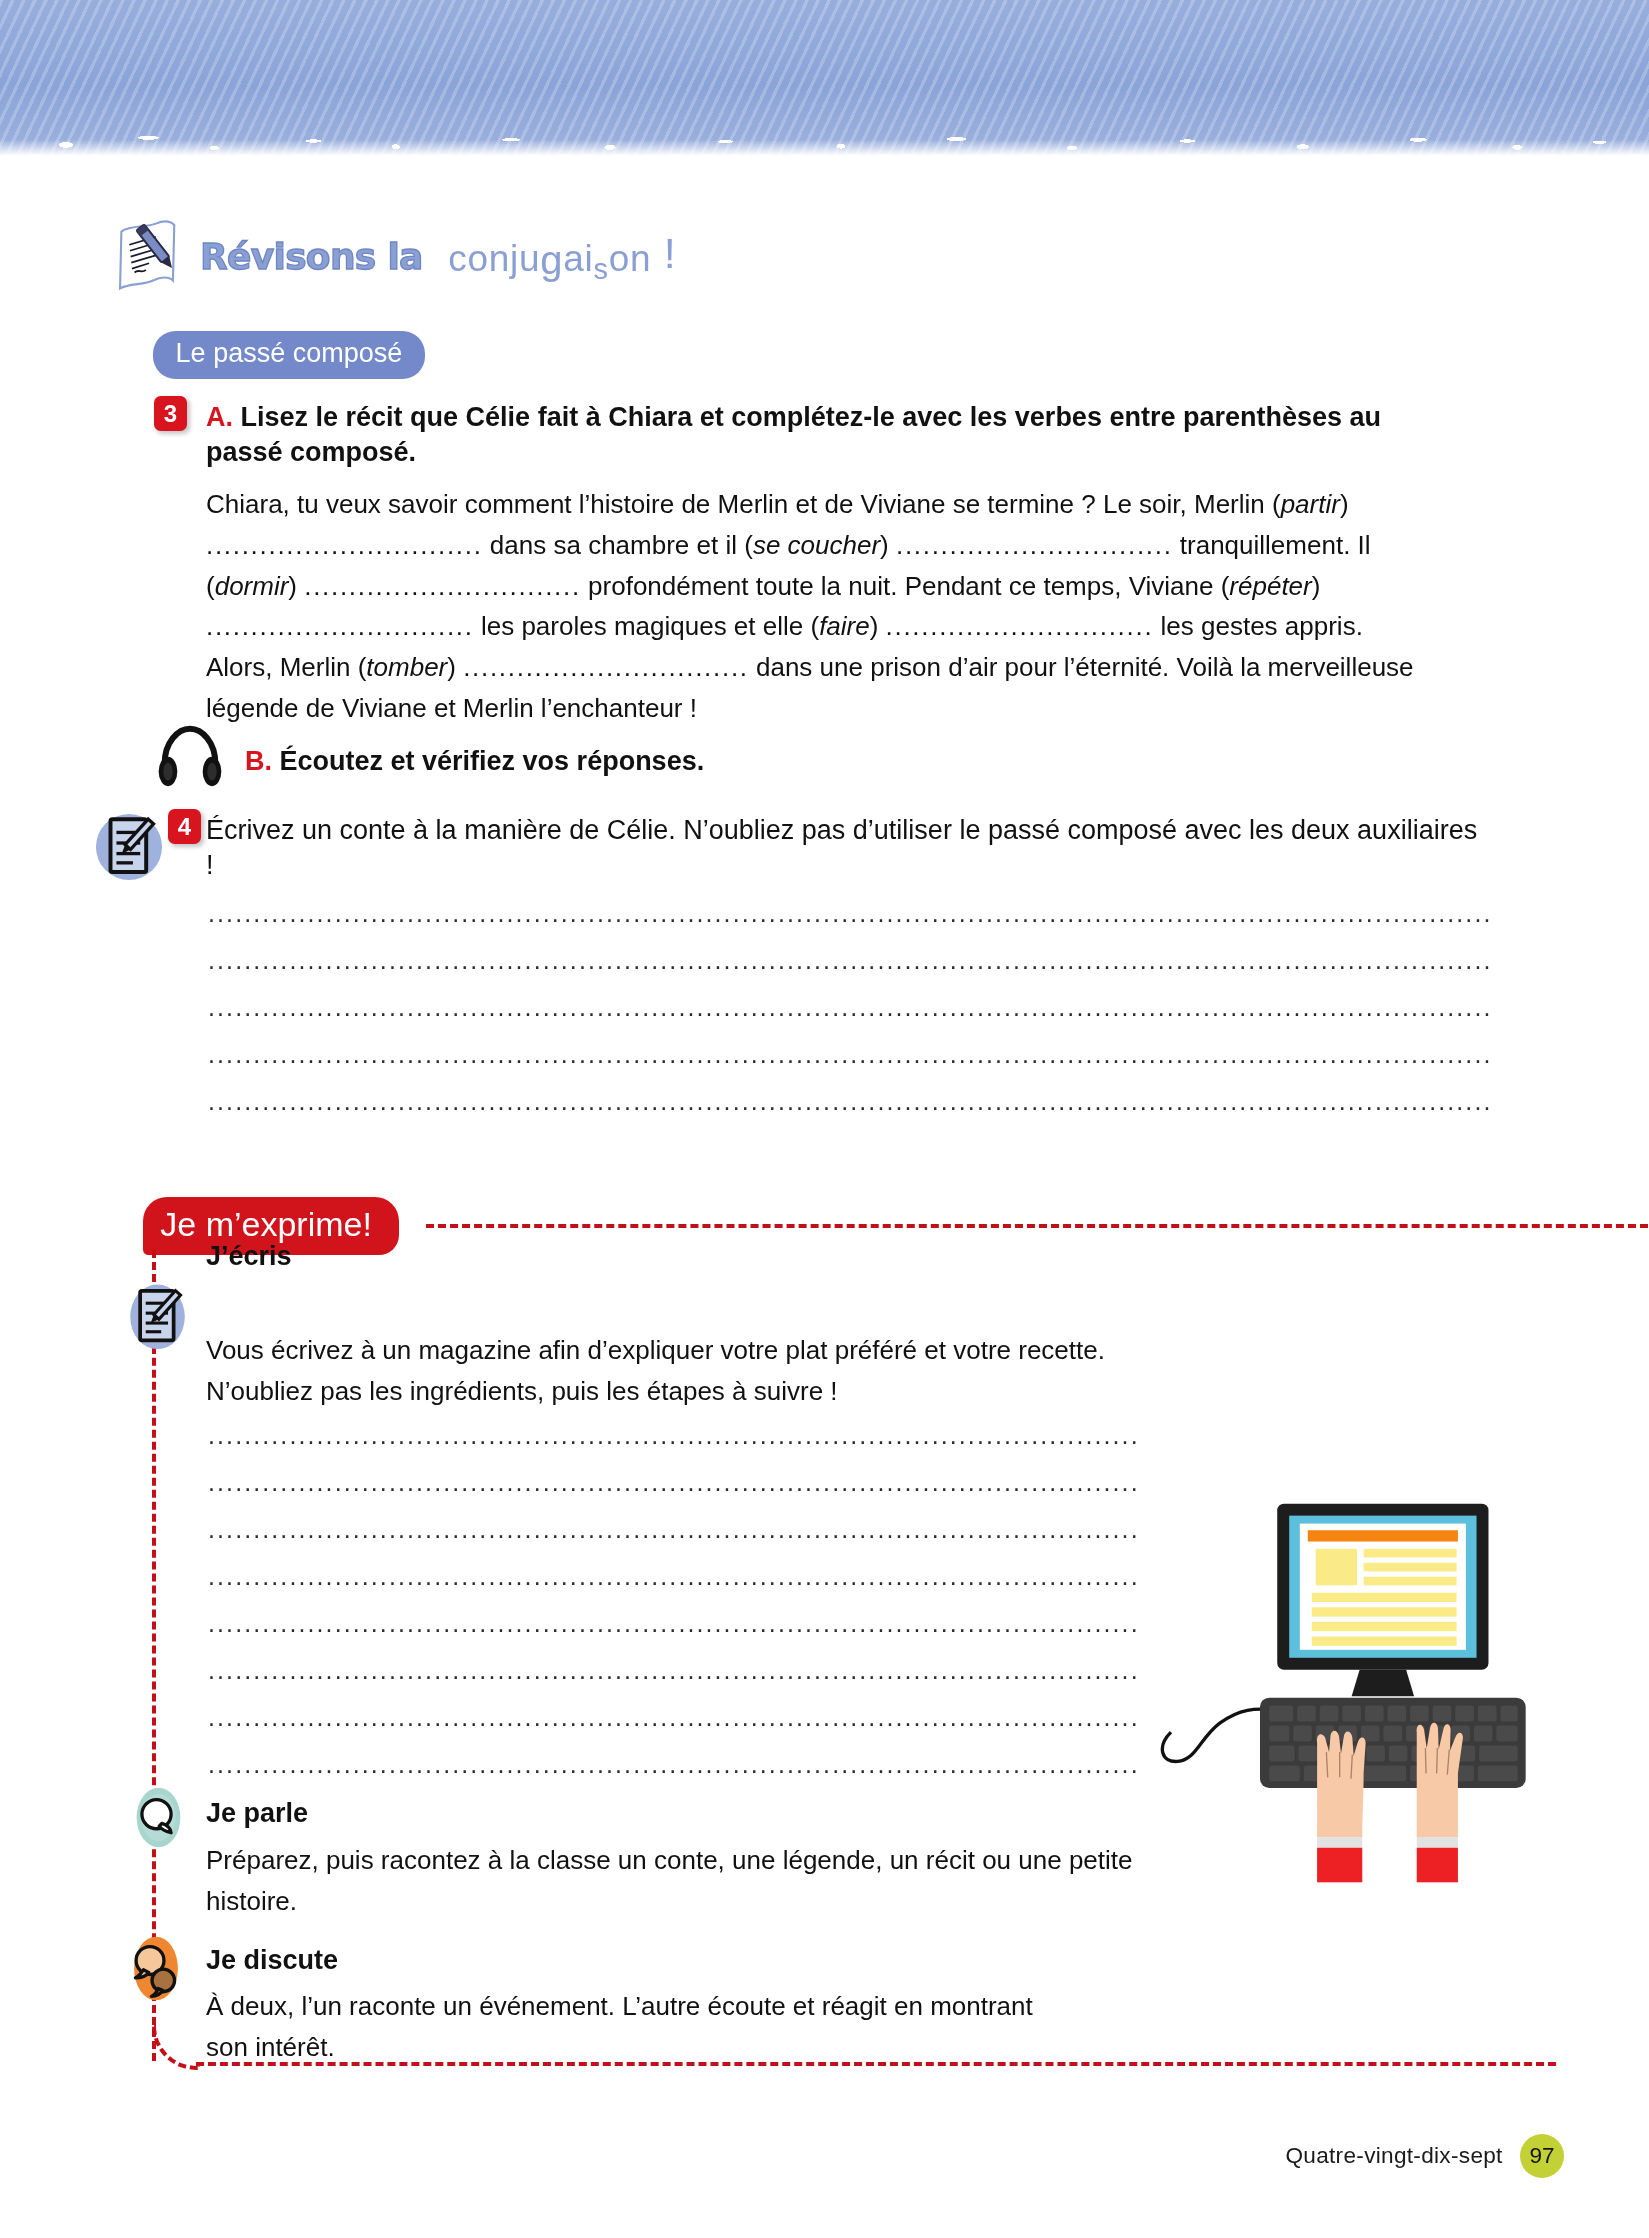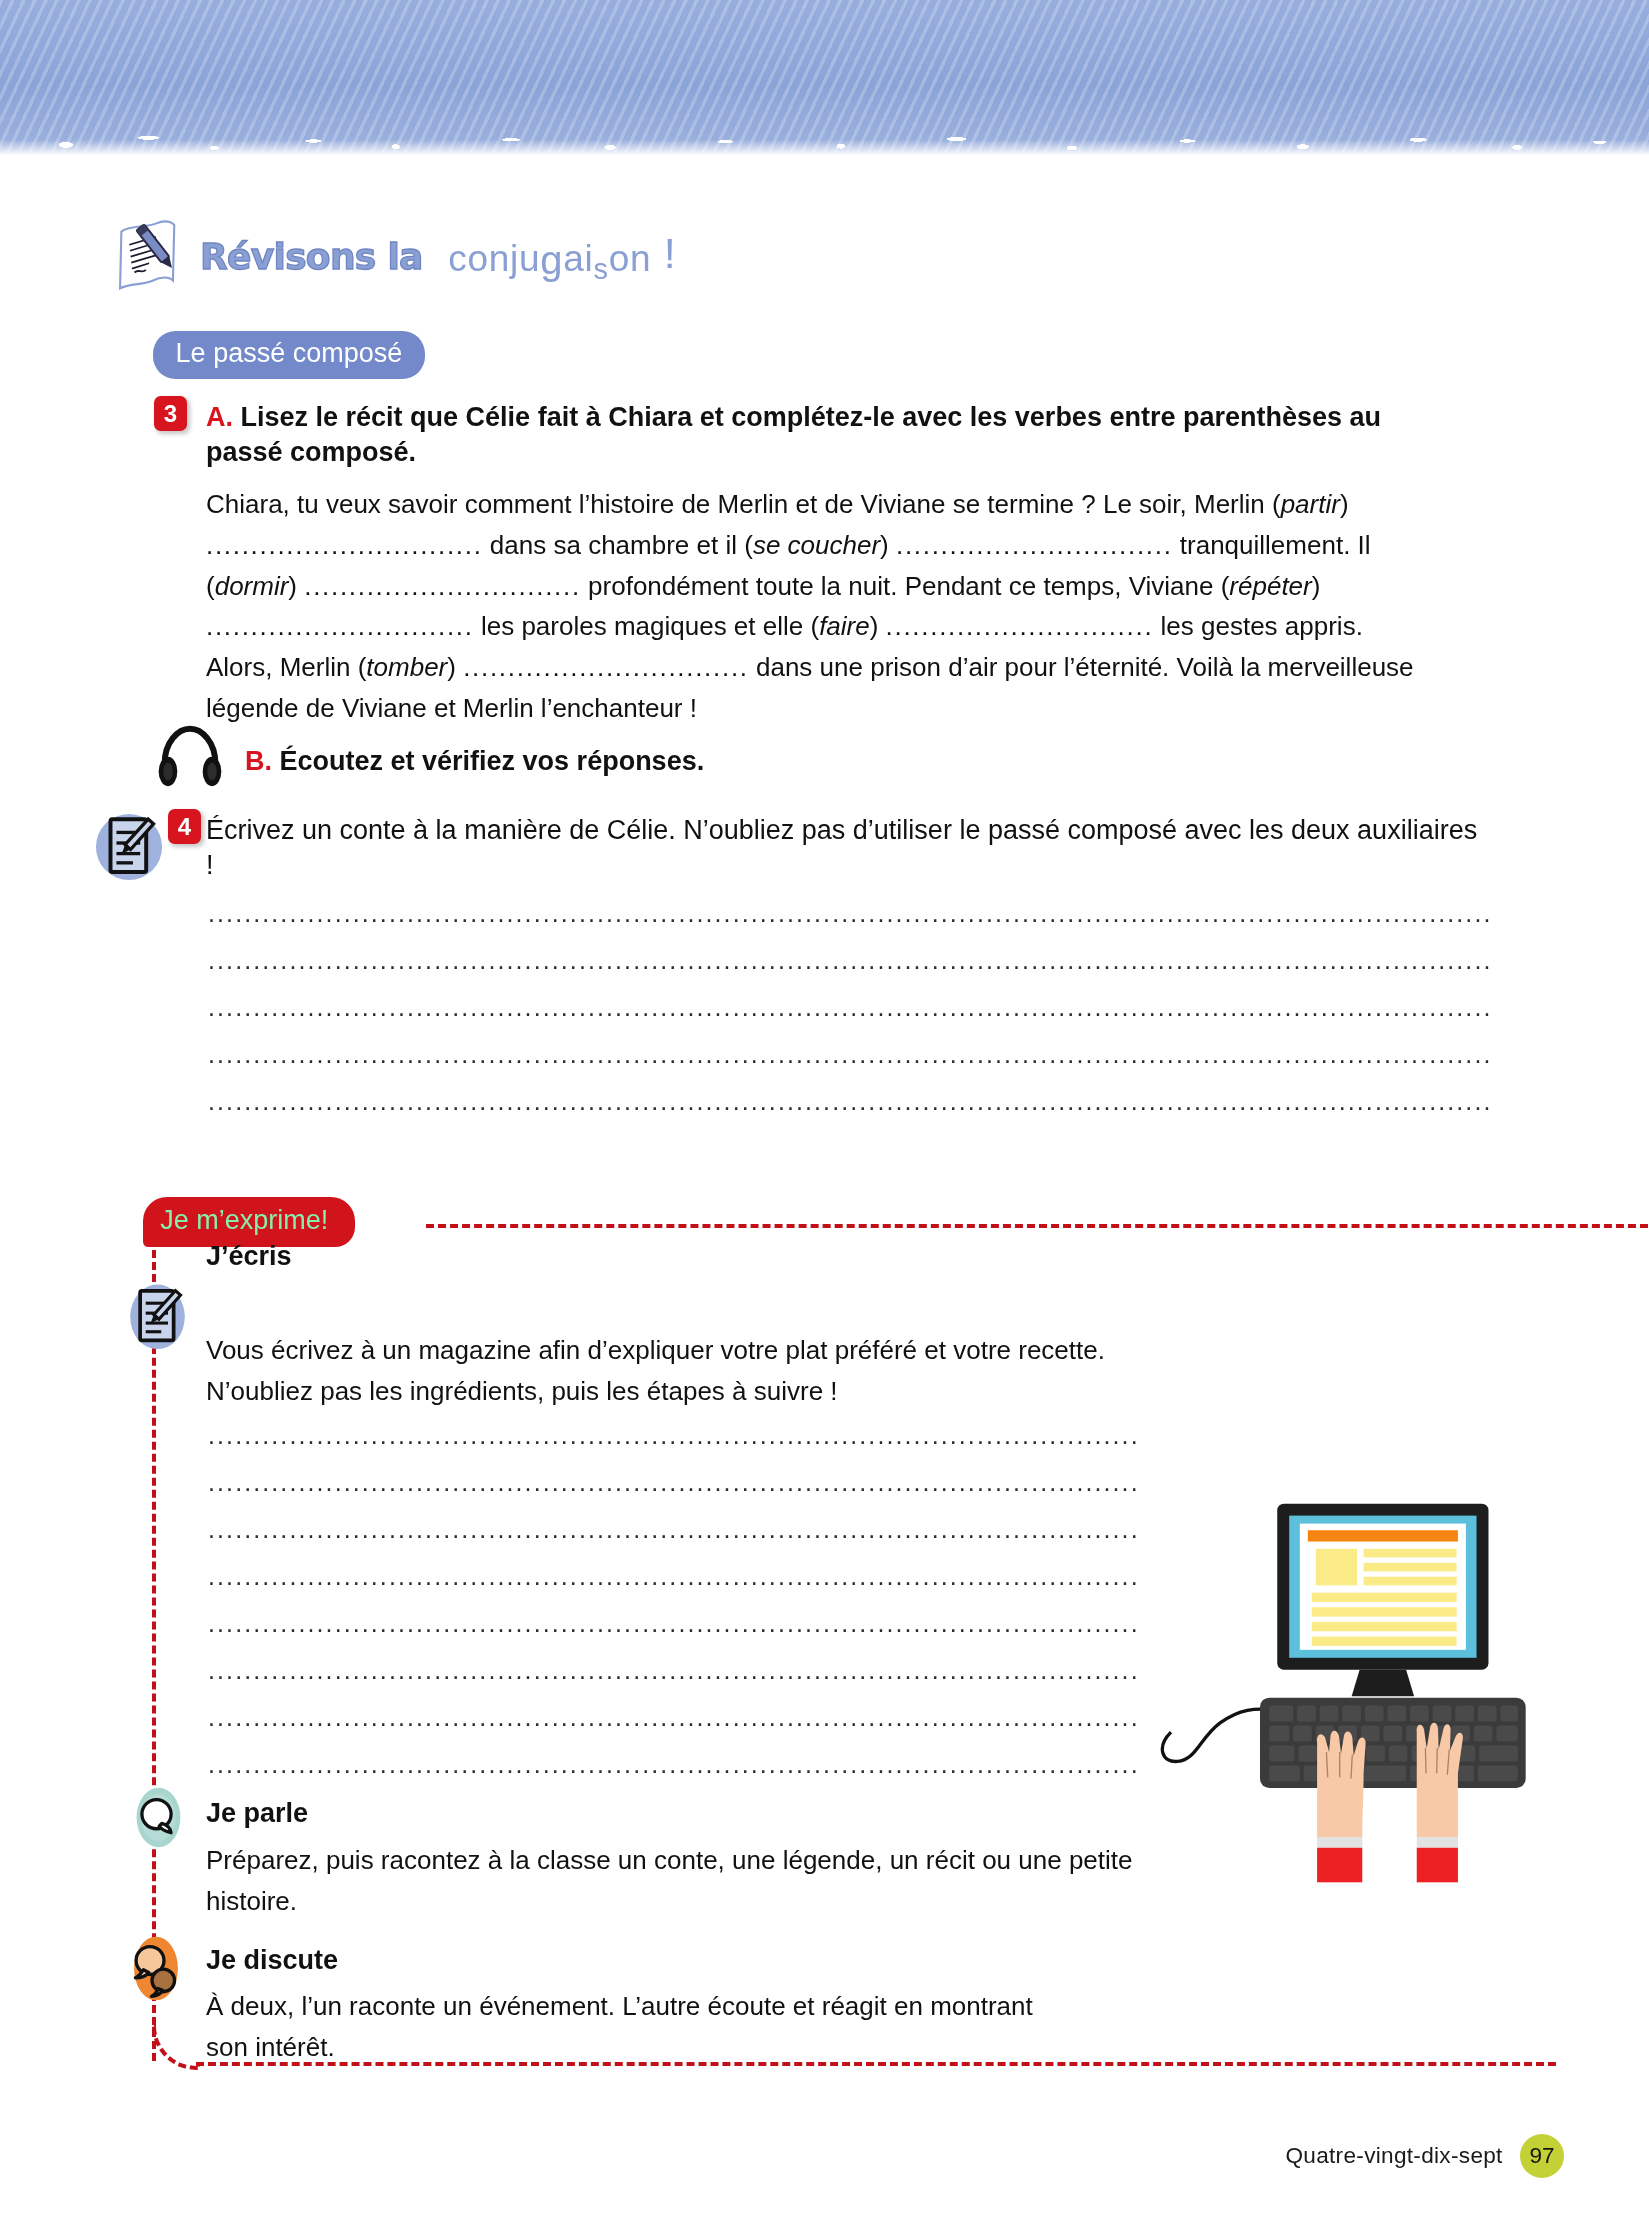--- a/index.html
+++ b/index.html
@@ -141,22 +141,22 @@
     font-family:"Liberation Sans", sans-serif;
   }
   .ans-ex4 { position:absolute; left:208px; top:899px; width:1284px; }
   .ans-ex4 .dotline { height:47px; }
   .ans-jecris { position:absolute; left:208px; top:1421px; width:931px; }
   .ans-jecris .dotline { height:47px; }
 
   
   .exprime-tag {
     position:absolute; left:143px; top:1197px;
-    background:#d1131c; color:#86efac;
-    font-size:27px; padding:8px 27px 10.6px 17.3px;
+    background:#d1131c; color:#ffffff;
+    font-size:34px; padding:8px 27px 10.6px 17.3px;
     border-radius:24px 24px 20px 5.3px;
     white-space:nowrap;
     font-family:"Liberation Sans", sans-serif;
   }
   .exprime-dash-h {
     position:absolute; left:426px; top:1224px; width:1234px; height:0;
     border-top:4.7px dashed #c20f18;
   }
   .exprime-dash-v {
     position:absolute; left:152px; top:1250px; width:0; height:811px;

